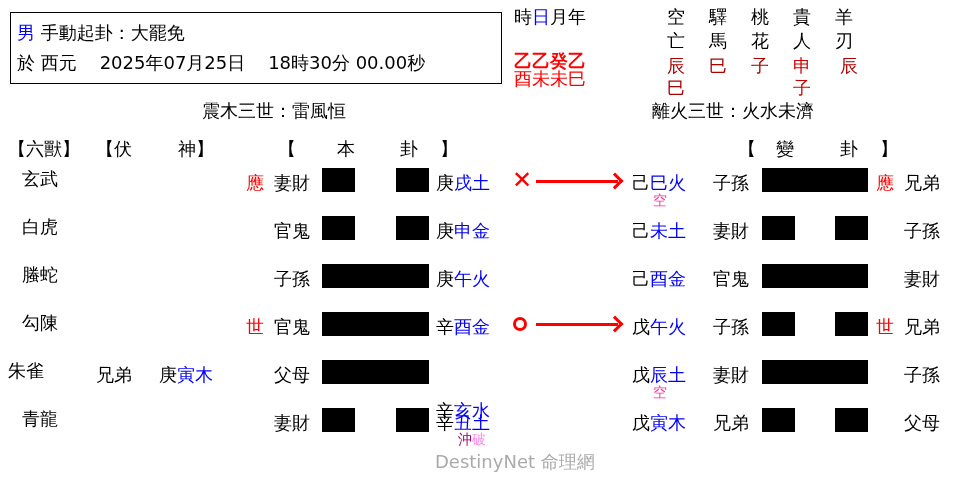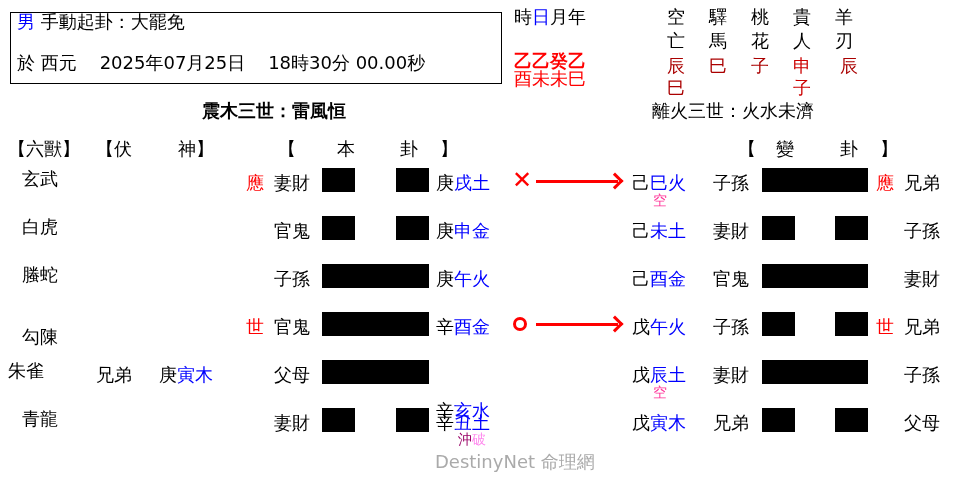--- a/index.html
+++ b/index.html
@@ -20,21 +20,21 @@
   .u { }
   .arrow-line { position: absolute; height: 3px; background: #ff0000; }
   .arrow-head { position: absolute; width: 12px; height: 12px; border-top: 3px solid #ff0000;
                 border-right: 3px solid #ff0000; transform: rotate(45deg); box-sizing: border-box; }
   .circle { position: absolute; width: 14px; height: 14px; border: 3px solid #ff0000; border-radius: 50%; box-sizing: border-box; }
 </style>
 </head>
 <body>
 
 <div class="info-box"></div>
-<div class="abs" style="left:17px;top:13px;">
+<div class="abs" style="left:17px;top:24px;">
   <span class="blue">男</span>
   <span>手動起卦：大罷免</span>
 </div>
 <div class="abs" style="left:17px;top:54px;">
   <span>於 西元</span>&nbsp;&nbsp;&nbsp;
   <span>2025年07月25日</span>&nbsp;&nbsp;&nbsp;
   <span>18時30分 00.00秒</span>
 </div>
 
 <div class="abs" style="left:514px;top:8px;">
@@ -58,21 +58,21 @@
 
 <div class="abs" style="left:793px;top:8px;">貴</div>
 <div class="abs" style="left:793px;top:32px;">人</div>
 <div class="abs" style="left:793px;top:57px;color:#cc0000;">申</div>
 <div class="abs" style="left:793px;top:79px;color:#cc0000;">子</div>
 
 <div class="abs" style="left:835px;top:8px;">羊</div>
 <div class="abs" style="left:835px;top:32px;">刃</div>
 <div class="abs dred" style="left:840px;top:57px;">辰</div>
 
-<div class="abs" style="left:202px;top:102px;font-weight:bold;">震木三世：雷風恒</div>
+<div class="abs" style="left:202px;top:102px;">震木三世：雷風恒</div>
 <div class="abs" style="left:652px;top:102px;">離火三世：火水未濟</div>
 
 <div class="abs" style="left:8px;top:140px;">【六獸】</div>
 <div class="abs" style="left:96px;top:140px;">【伏</div>
 <div class="abs" style="left:178px;top:140px;">神】</div>
 <div class="abs" style="left:278px;top:140px;">【</div>
 <div class="abs" style="left:337px;top:140px;">本</div>
 <div class="abs" style="left:400px;top:140px;">卦</div>
 <div class="abs" style="left:440px;top:140px;">】</div>
 <div class="abs" style="left:738px;top:140px;">【</div>
@@ -109,21 +109,21 @@
 
 <div class="abs" style="left:22px;top:266px;">螣蛇</div>
 <div class="abs" style="left:274px;top:270px;">子孫</div>
 <div class="bar" style="left:322px;top:264px;width:107px;"></div>
 <div class="abs" style="left:436px;top:270px;"><span>庚</span><span class="blue">午火</span></div>
 <div class="abs" style="left:632px;top:270px;"><span>己</span><span class="blue">酉金</span></div>
 <div class="abs" style="left:713px;top:270px;">官鬼</div>
 <div class="bar" style="left:762px;top:264px;width:106px;"></div>
 <div class="abs" style="left:904px;top:270px;">妻財</div>
 
-<div class="abs" style="left:22px;top:328px;">勾陳</div>
+<div class="abs" style="left:22px;top:314px;">勾陳</div>
 <div class="abs red" style="left:246px;top:318px;">世</div>
 <div class="abs" style="left:274px;top:318px;">官鬼</div>
 <div class="bar" style="left:322px;top:312px;width:107px;"></div>
 <div class="abs" style="left:436px;top:318px;"><span>辛</span><span class="blue">酉金</span></div>
 <div class="circle" style="left:513px;top:317px;"></div>
 <div class="arrow-line" style="left:536px;top:323px;width:82px;"></div>
 <div class="arrow-head" style="left:609px;top:318px;"></div>
 <div class="abs" style="left:632px;top:318px;"><span>戊</span><span class="blue">午火</span></div>
 <div class="abs" style="left:713px;top:318px;">子孫</div>
 <div class="bar" style="left:762px;top:312px;width:33px;"></div>

